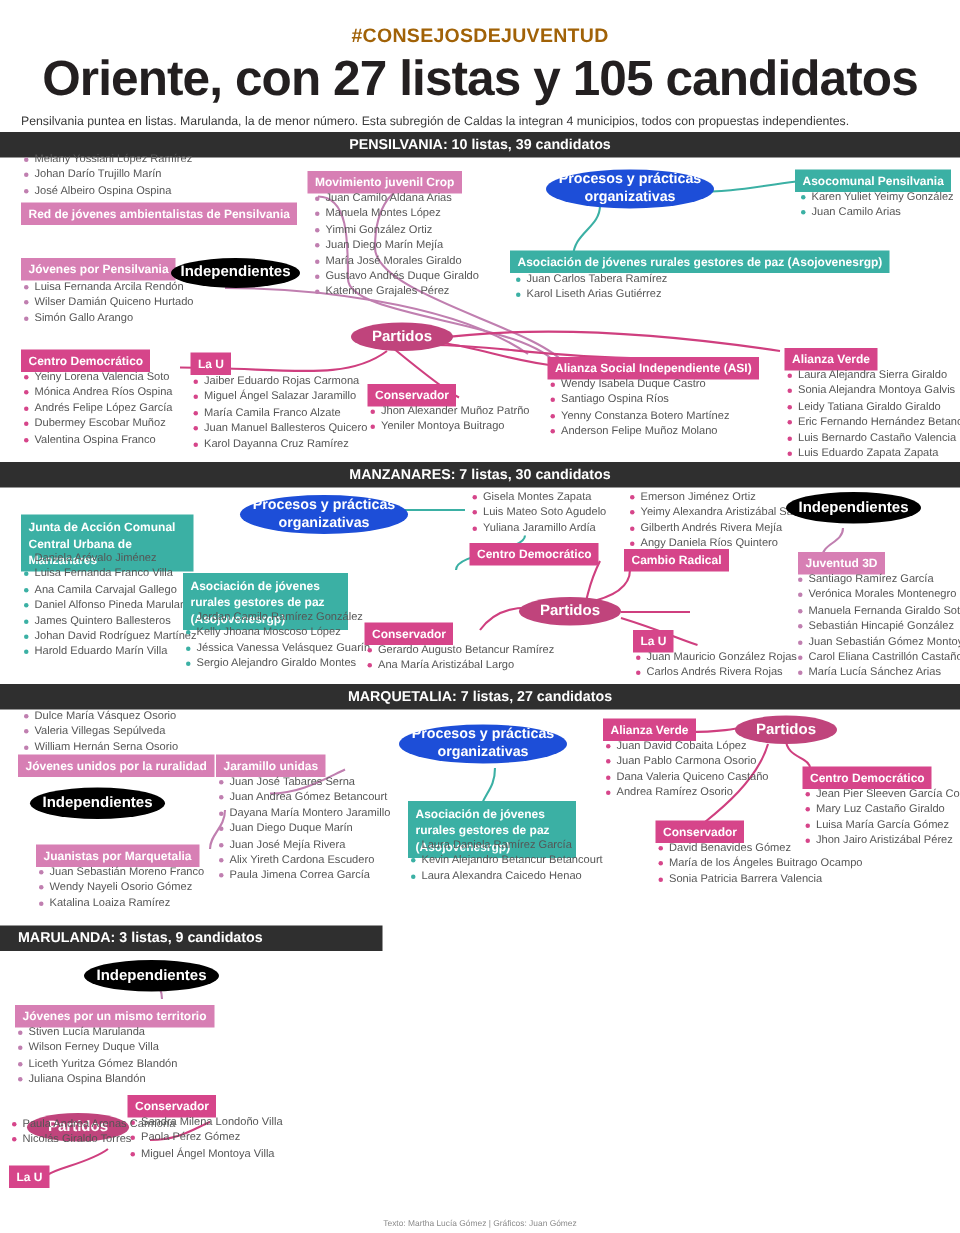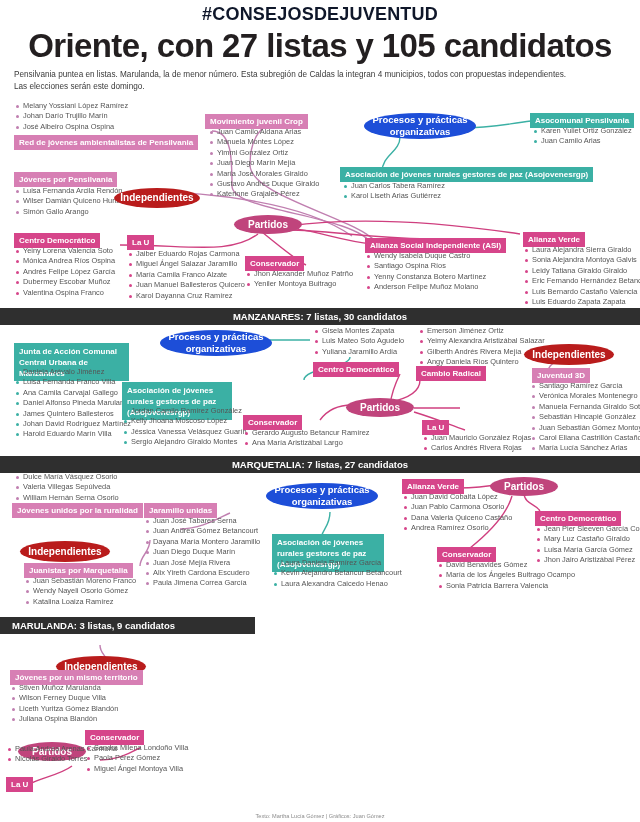--- a/index.html
+++ b/index.html
@@ -10,25 +10,25 @@
     font-family: "Liberation Sans", sans-serif;
     color: #231f20;
     position: relative;
     overflow: hidden;
   }
   #page { position:relative; width:640px; height:822px; }
 
   
   .hashtag {
     text-align:center;
-    color:#0f172a;
+    color:#a16207;
     font-weight:bold;
-    font-size:18px;
+    font-size:13px;
     letter-spacing:0.2px;
-    padding-top:4px;
+    padding-top:16px;
   }
   .headline {
     text-align:center;
     font-weight:bold;
     font-size:33px;
     line-height:38px;
     letter-spacing:-0.6px;
     margin-top:2px;
     color:#231f20;
   }
@@ -59,21 +59,21 @@
     position:absolute;
     color:#fff;
     font-weight:bold;
     text-align:center;
     border-radius:50%/50%;
     display:flex; align-items:center; justify-content:center;
     line-height:12px;
     padding:4px 8px;
   }
   .pill.pink  { background:#c0447c; }
-  .pill.plum  { background:#b91c1c;margin-top:16px; }
+  .pill.plum  { background:#000000; }
   .pill.teal  { background:#1d4ed8; }
 
   
   .chip {
     position:absolute;
     color:#ffffff;
     font-weight:bold;
     font-size:8px;
     line-height:10px;
     padding:2.5px 5px;
@@ -169,20 +169,21 @@
     <path class="s-teal" d="M330,512 C330,528 320,530 320,544"></path>
     <path class="s-pink" d="M458,488 C480,488 490,486 500,484"></path>
     <path class="s-pink" d="M524,493 C524,505 540,505 540,512"></path>
     <path class="s-pink" d="M512,496 C505,520 480,540 470,548"></path>
 
     <path class="s-plum" d="M100,645 C100,655 108,655 108,666"></path>
     <path class="s-pink" d="M100,760 C120,760 130,752 140,748"></path>
     <path class="s-pink" d="M72,766 C60,775 40,778 32,783"></path>
   </svg>
 
+  <div class="secbar" style="top:88px">PENSILVANIA: 10 listas, 39 candidatos</div>
 
   <ul class="names plum" style="left:16px; top:101px">
     <li>Melany Yossiani López Ramírez</li>
     <li>Johan Darío Trujillo Marín</li>
     <li>José Albeiro Ospina Ospina</li>
   </ul>
   <div class="chip plum" style="left:14px; top:135px">Red de jóvenes ambientalistas de Pensilvania</div>
 
   <div class="chip plum" style="left:205px; top:114px">Movimiento juvenil Crop</div>
   <ul class="names plum" style="left:210px; top:127px">
@@ -201,21 +202,21 @@
     <li>Wilser Damián Quiceno Hurtado</li>
     <li>Simón Gallo Arango</li>
   </ul>
 
   <div class="pill plum" style="left:114px; top:172px; width:86px; height:20px; font-size:10px">Independientes</div>
 
   <div class="pill teal" style="left:364px; top:113px; width:112px; height:26px; font-size:9.5px">Procesos y prácticas organizativas</div>
 
   <div class="chip teal" style="left:530px; top:113px">Asocomunal Pensilvania</div>
   <ul class="names teal" style="left:534px; top:126px">
-    <li>Karen Yuliet Ortiz González</li>
+    <li>Karen Yuliet Yeimy González</li>
     <li>Juan Camilo Arias</li>
   </ul>
 
   <div class="chip teal" style="left:340px; top:167px">Asociación de jóvenes rurales gestores de paz (Asojovenesrgp)</div>
   <ul class="names teal" style="left:344px; top:181px">
     <li>Juan Carlos Tabera Ramírez</li>
     <li>Karol Liseth Arias Gutiérrez</li>
   </ul>
 
   <div class="pill pink" style="left:234px; top:215px; width:68px; height:19px; font-size:10px">Partidos</div>
@@ -390,21 +391,21 @@
     <li>María de los Ángeles Buitrago Ocampo</li>
     <li>Sonia Patricia Barrera Valencia</li>
   </ul>
 
   <div class="secbar left" style="top:617px">MARULANDA: 3 listas, 9 candidatos</div>
 
   <div class="pill plum" style="left:56px; top:640px; width:90px; height:21px; font-size:10px">Independientes</div>
 
   <div class="chip plum" style="left:10px; top:670px">Jóvenes por un mismo territorio</div>
   <ul class="names plum" style="left:12px; top:683px">
-    <li>Stiven Muñoz Marulanda</li>
+    <li>Stiven Lucía Marulanda</li>
     <li>Wilson Ferney Duque Villa</li>
     <li>Liceth Yuritza Gómez Blandón</li>
     <li>Juliana Ospina Blandón</li>
   </ul>
 
   <div class="pill pink" style="left:18px; top:742px; width:68px; height:19px; font-size:10px">Partidos</div>
 
   <div class="chip pink" style="left:85px; top:730px">Conservador</div>
   <ul class="names pink" style="left:87px; top:743px">
     <li>Sandra Milena Londoño Villa</li>

